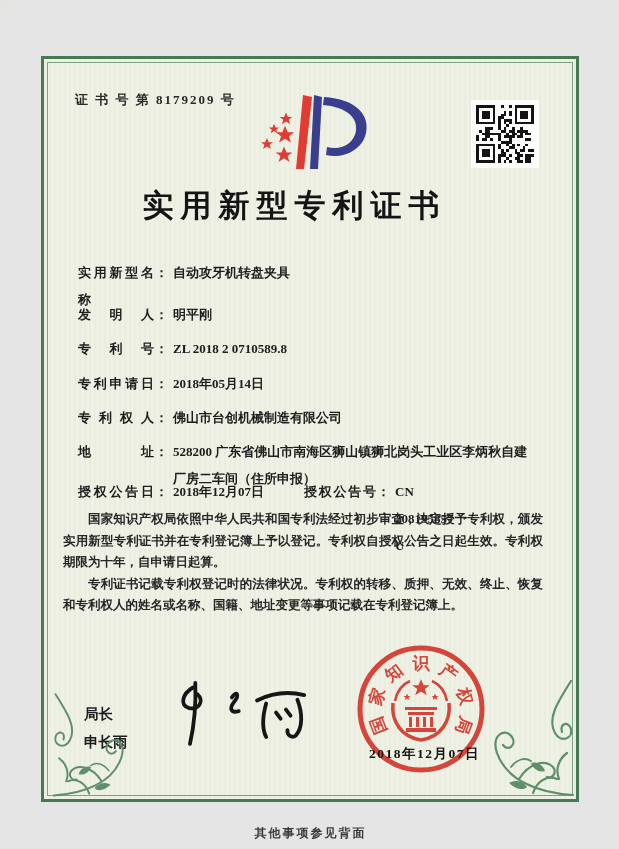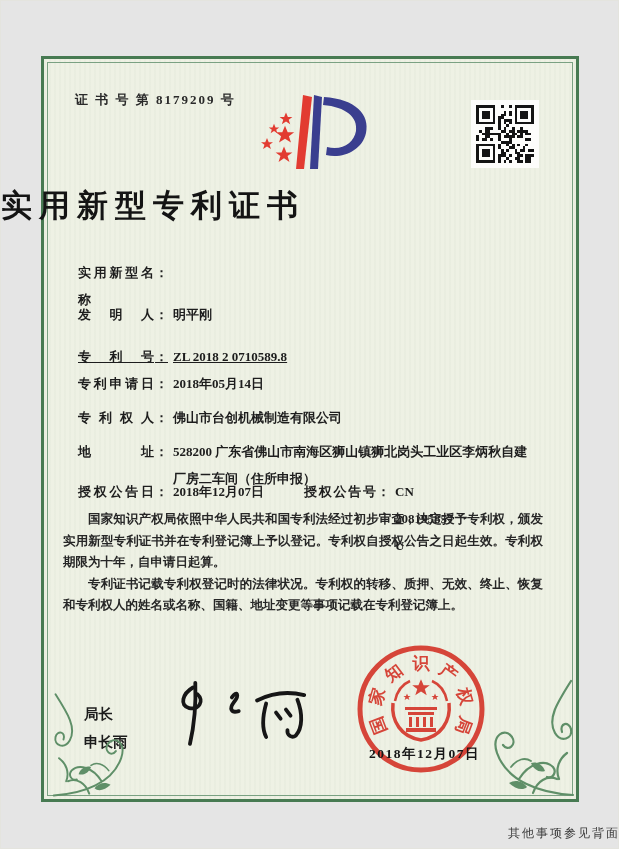--- a/index.html
+++ b/index.html
@@ -18,32 +18,32 @@
     position:absolute;left:3px;top:3px;right:3px;bottom:3px;
     border:1px solid #7aa182;pointer-events:none;
   }
   .cert-no{
     position:absolute;left:74px;top:90px;font-size:13px;color:#2a2a2a;
     letter-spacing:2px;font-weight:600;
   }
   .logo{position:absolute;left:243px;top:84px;width:152px;height:100px;}
   .qr{position:absolute;left:470px;top:99px;width:68px;height:68px;background:#fdfdfb;}
   .title{
-    position:absolute;left:0;top:184px;width:587px;
+    position:absolute;left:0;top:184px;width:587px;text-align:center;
     font-size:31px;font-weight:700;color:#141414;letter-spacing:7px;
   }
   .fields{position:absolute;left:77px;top:258px;width:475px;font-size:13px;color:#1d1d1d;}
   .frow{position:absolute;left:0;display:flex;align-items:flex-start;line-height:27px;}
   .flabel{
     display:inline-block;width:76px;text-align:justify;text-align-last:justify;
     font-weight:600;flex:0 0 76px;
   }
   .fcolon{font-weight:600;margin-left:1px;}
   .fvalue{font-weight:600;margin-left:5px;max-width:362px;}
-  .frow.r-name{top:0;} .frow.r-inv{top:42px;} .frow.r-patno{top:84px;text-decoration:underline;}
+  .frow.r-name{top:0;} .frow.r-inv{top:42px;} .frow.r-patno{top:76px;}
   .frow.r-appdate{top:111px;} .frow.r-owner{top:145px;} .frow.r-addr{top:179px;}
   .frow.r-grant{top:219px;}
   .pair2{position:absolute;left:226px;top:0;display:flex;justify-content:center;}
   .pair2 .flabel{width:72px;flex:0 0 72px;}
   .paras{
     position:absolute;left:62px;top:508px;width:480px;font-size:12.5px;
     line-height:21.5px;color:#262626;text-align:justify;font-weight:bold;
   }
   .paras p{margin:0;text-indent:2em;}
   .officer{position:absolute;left:83px;top:699px;font-size:14.5px;font-weight:700;color:#1c1c1c;line-height:28px;}
@@ -51,22 +51,22 @@
   .seal{position:absolute;left:352px;top:640px;width:136px;height:136px;opacity:0.92;}
   .seal-date{
     position:absolute;left:368px;top:744px;font-size:13.5px;color:#151515;
     letter-spacing:1.5px;font-weight:600;z-index:5;
   }
   .page-info{
     position:absolute;left:40px;top:778px;width:538px;text-align:center;
     font-size:11.5px;color:#2b2b2b;letter-spacing:1px;
   }
   .back-note{
-    position:absolute;left:0;top:824px;width:619px;text-align:right;
-    font-size:12px;color:#3a3a3a;letter-spacing:2px;font-weight:400;
+    position:absolute;left:0;top:824px;width:619px;text-align:center;
+    font-size:12px;color:#3a3a3a;letter-spacing:2px;font-weight:700;
   }
   .flourish{position:absolute;z-index:3;}
   .flourish.br{left:482px;top:674px;width:96px;height:124px;}
   .flourish.bl{left:42px;top:688px;width:96px;height:110px;transform:scaleX(-1);}
 </style>
 </head>
 <body>
 
 <div class="sheet">
 
@@ -307,20 +307,21 @@
         <rect x="21" y="22" width="1" height="1" fill="#141414"></rect>
       </svg>
   </div>
 
   <div class="title">实用新型专利证书</div>
 
   <div class="fields">
     <div class="frow r-name">
       <span class="flabel">实用新型名称</span>
         <span class="fcolon">：</span>
+      <span class="fvalue">自动攻牙机转盘夹具</span>
     </div>
     <div class="frow r-inv">
       <span class="flabel">发明人</span>
         <span class="fcolon">：</span>
       <span class="fvalue">明平刚</span>
     </div>
     <div class="frow r-patno">
       <span class="flabel">专利号</span>
         <span class="fcolon">：</span>
       <span class="fvalue">ZL 2018 2 0710589.8</span>

